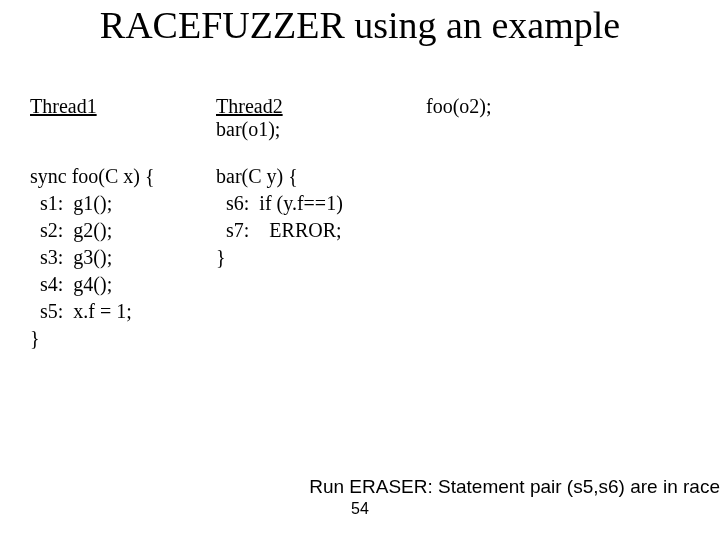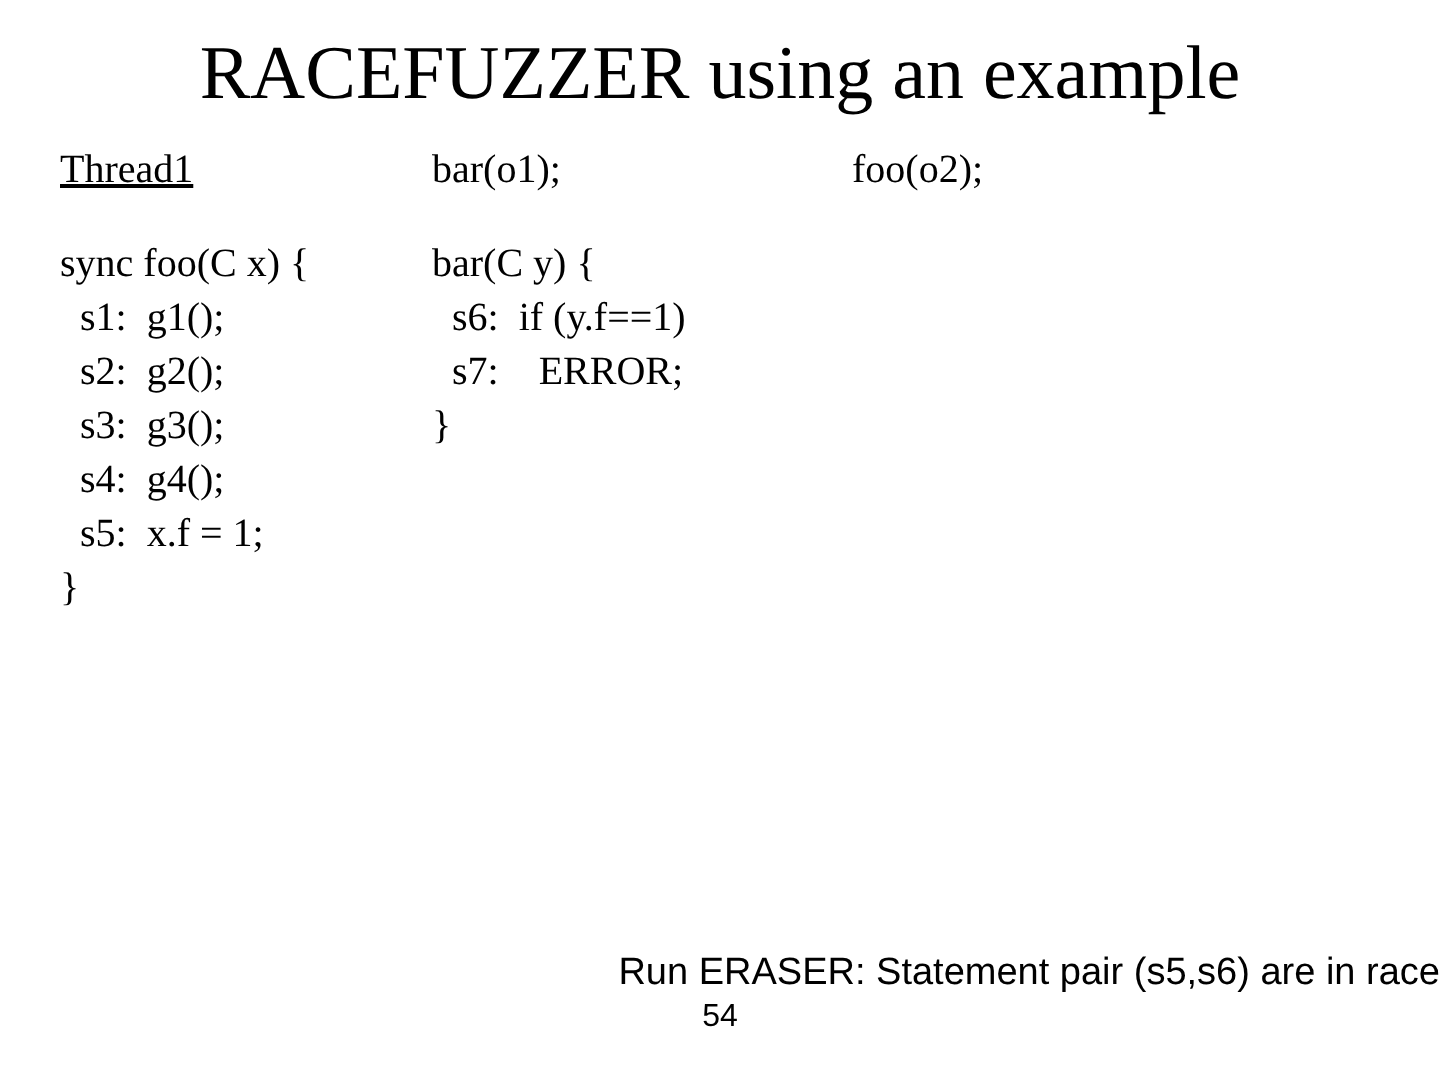--- a/index.html
+++ b/index.html
@@ -12,28 +12,28 @@
       position: relative;
       overflow: hidden;
     }
     .slide-title {
       font-size: 38px;
       text-align: center;
       padding-top: 4px;
       line-height: 1.15;
       font-weight: normal;
       width: 95%;
-      margin: 12px auto;
+      margin: 0 auto;
     }
     .thread-row {
       display: flex;
       padding: 2px 30px 0 30px;
       font-size: 20px;
     }
-    .thread-col { display: flex; flex-direction: column; }
+    .thread-col { display: flex; flex-direction: column; margin-top: 45px; }
     .col1 { width: 186px; }
     .col2 { width: 210px; }
     .col3 { width: 180px; }
     .thread-label { text-decoration: underline; }
     .thread-call { }
     .code-row {
       display: flex;
       padding: 22px 41px 0 30px;
       font-size: 20px;
       line-height: 1.35;
@@ -61,20 +61,21 @@
 </head>
 <body>
 
 <h1 class="slide-title">RACEFUZZER using an example</h1>
 
 <div class="thread-row">
   <div class="thread-col col1">
     <span class="thread-label">Thread1</span>
   </div>
   <div class="thread-col col2">
+    <span class="thread-label">Thread2</span>
     <span class="thread-call">bar(o1);</span>
   </div>
   <div class="thread-col col3">
     <span class="thread-call">foo(o2);</span>
   </div>
 </div>
 
 <div class="code-row">
   <div class="code-col code-col1">sync foo(C x) {
   s1:  g1();

